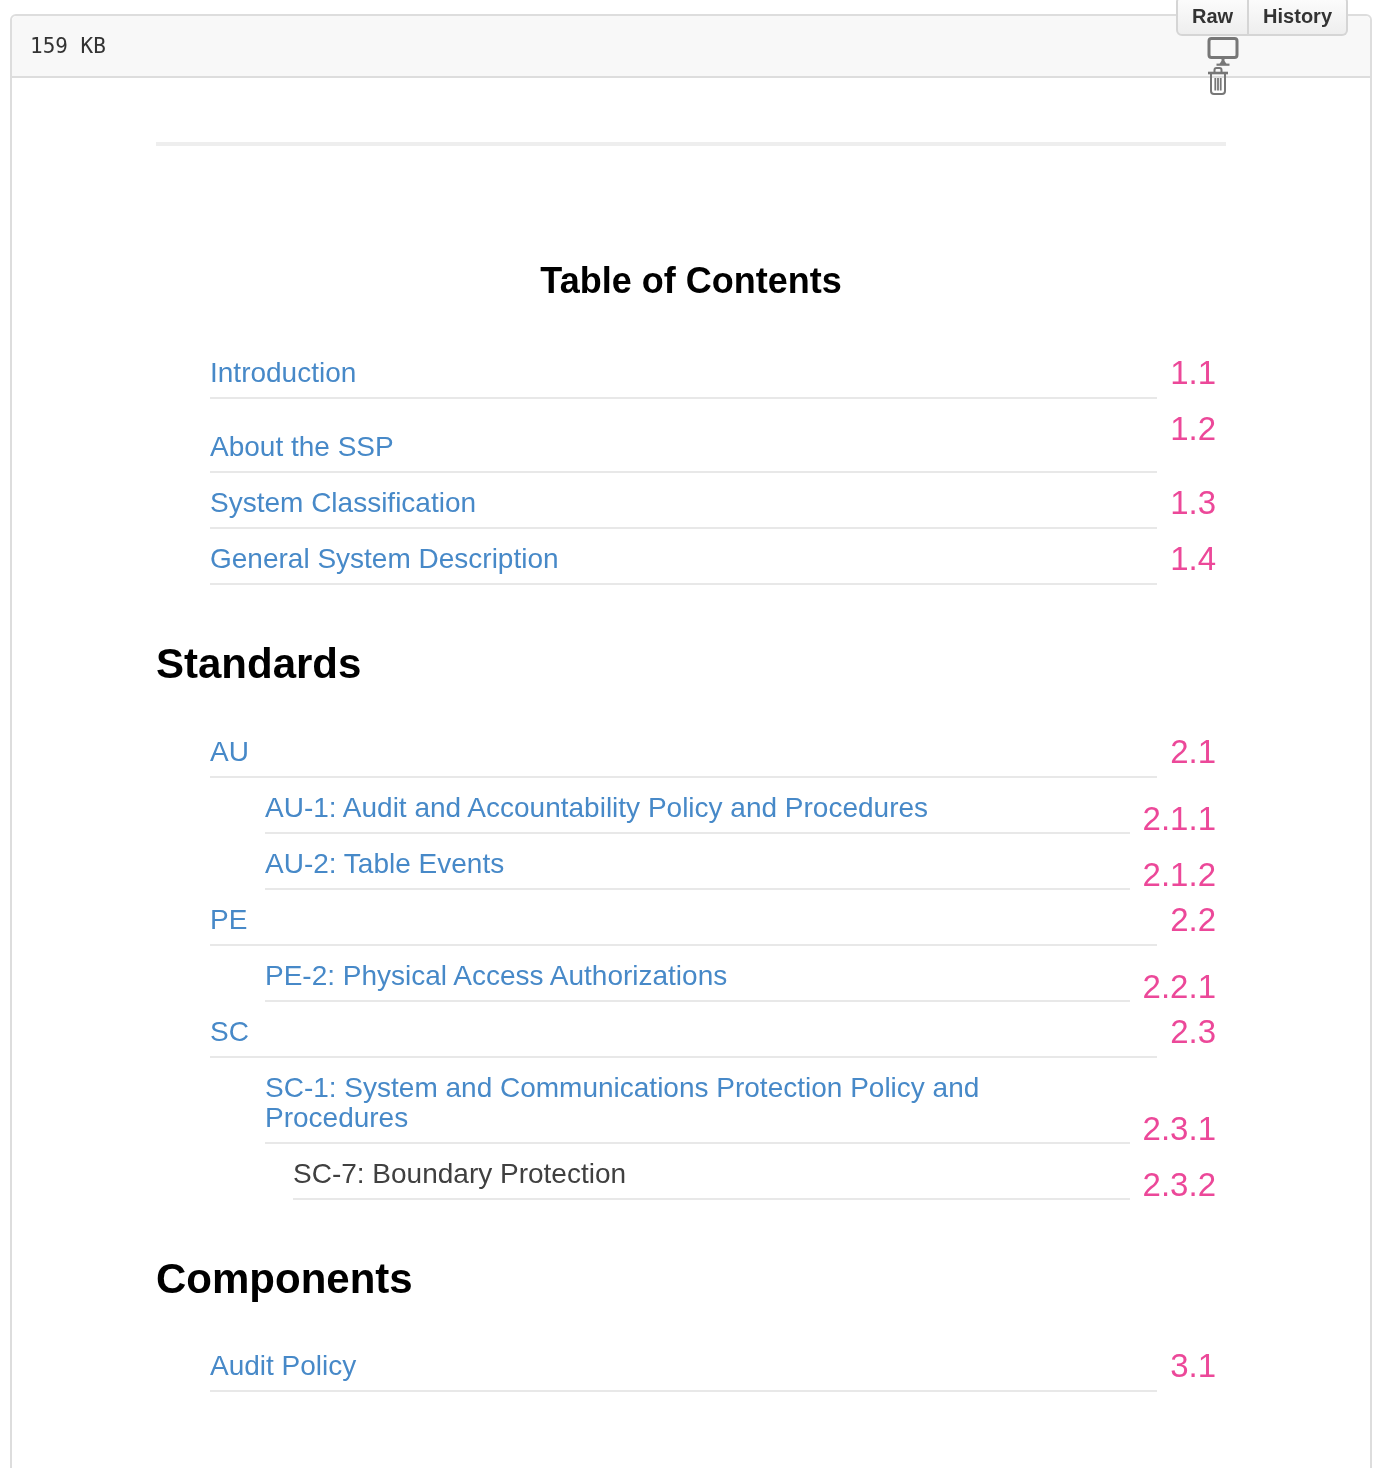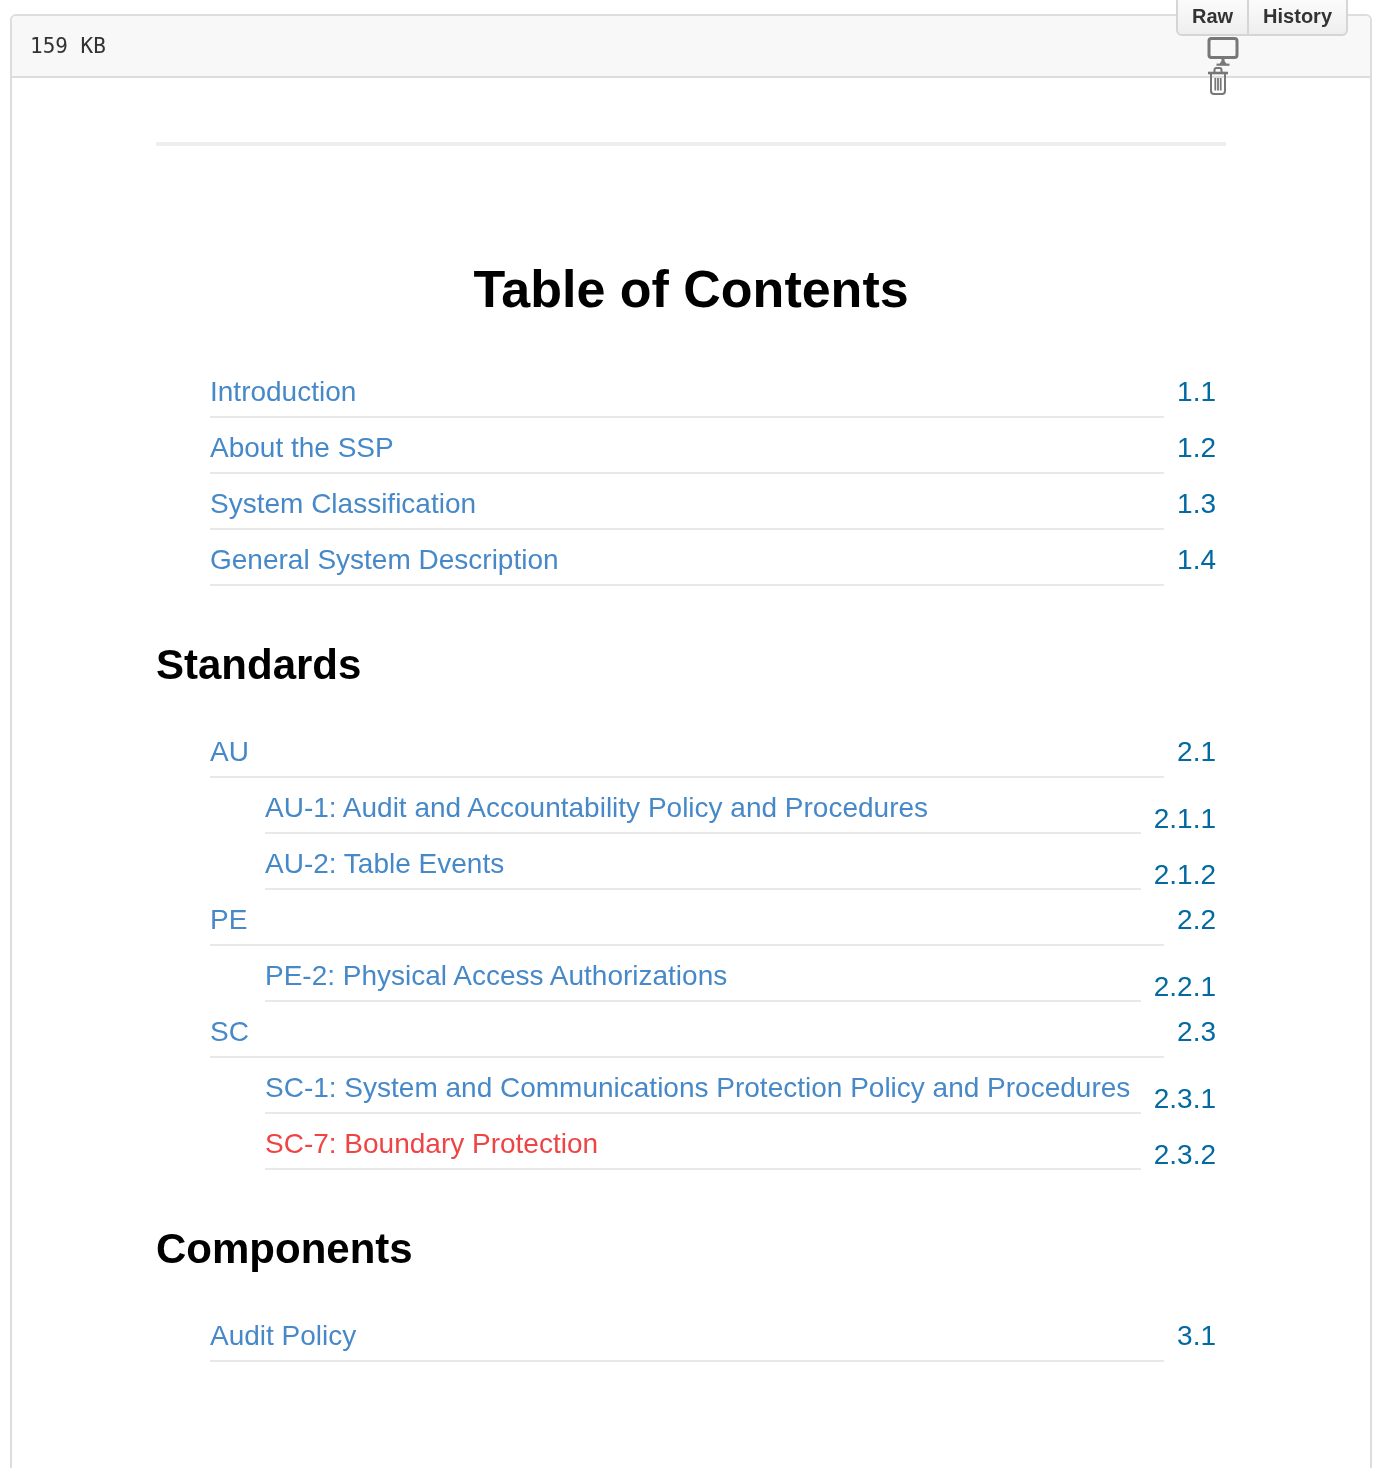--- a/index.html
+++ b/index.html
@@ -64,21 +64,21 @@
   
   .file-body {
     padding: 64px 144px 80px 144px;
   }
   .doc-rule {
     border: none;
     border-top: 4px solid #eeeeee;
     margin: 0;
   }
   .doc-title {
-    font-size: 52px;
+    font-size: 36px;
     font-weight: bold;
     color: #000;
     text-align: center;
     line-height: 1.15;
     margin: 114px 0 42px 0;
   }
   .section-heading {
     font-size: 42px;
     font-weight: bold;
     color: #000;
@@ -96,23 +96,23 @@
   .toc-link {
     flex: 1;
     font-size: 28px;
     line-height: 30px;
     text-decoration: none;
     padding-bottom: 9px;
     border-bottom: 2px solid #e8e8e8;
     cursor: pointer;
   }
   .toc-num {
-    font-size: 28px;
+    font-size: 33px;
     line-height: 30px;
-    color: #0369a1;
+    color: #ec4899;
     margin-left: 13px;
     white-space: nowrap;
   }
 </style>
 </head>
 <body>
 
 <div class="page">
   <div class="file-card">
 
@@ -157,21 +157,21 @@
       <hr class="doc-rule">
       <h1 class="doc-title">Table of Contents</h1>
       <div id="sections">
           <section class="toc-section">
             <div class="section-items">
               <div class="toc-row level-0">
                 <a class="toc-link" style="color: rgb(71, 137, 200);">Introduction</a>
                 <span class="toc-num">1.1</span>
               </div>
               <div class="toc-row level-0">
-                <a class="toc-link" style="color: rgb(71, 137, 200);">About the SSP</a>
+                <a class="toc-link" style="color: rgb(71, 137, 200); margin-top: 18px;">About the SSP</a>
                 <span class="toc-num">1.2</span>
               </div>
               <div class="toc-row level-0">
                 <a class="toc-link" style="color: rgb(71, 137, 200);">System Classification</a>
                 <span class="toc-num">1.3</span>
               </div>
               <div class="toc-row level-0">
                 <a class="toc-link" style="color: rgb(71, 137, 200);">General System Description</a>
                 <span class="toc-num">1.4</span>
               </div>
@@ -202,21 +202,21 @@
               </div>
               <div class="toc-row level-0">
                 <a class="toc-link" style="color: rgb(71, 137, 200);">SC</a>
                 <span class="toc-num">2.3</span>
               </div>
               <div class="toc-row level-1">
                 <a class="toc-link" style="color: rgb(71, 137, 200);">SC-1: System and Communications Protection Policy and Procedures</a>
                 <span class="toc-num">2.3.1</span>
               </div>
               <div class="toc-row level-1">
-                <a class="toc-link" style="color: #ef4444;">SC-7: Boundary Protection</a>
+                <a class="toc-link" style="color: #404040; margin-left: 28px;">SC-7: Boundary Protection</a>
                 <span class="toc-num">2.3.2</span>
               </div>
             </div>
           </section>
           <section class="toc-section">
             <h2 class="section-heading">Components</h2>
             <div class="section-items">
               <div class="toc-row level-0">
                 <a class="toc-link" style="color: rgb(71, 137, 200);">Audit Policy</a>
                 <span class="toc-num">3.1</span>

